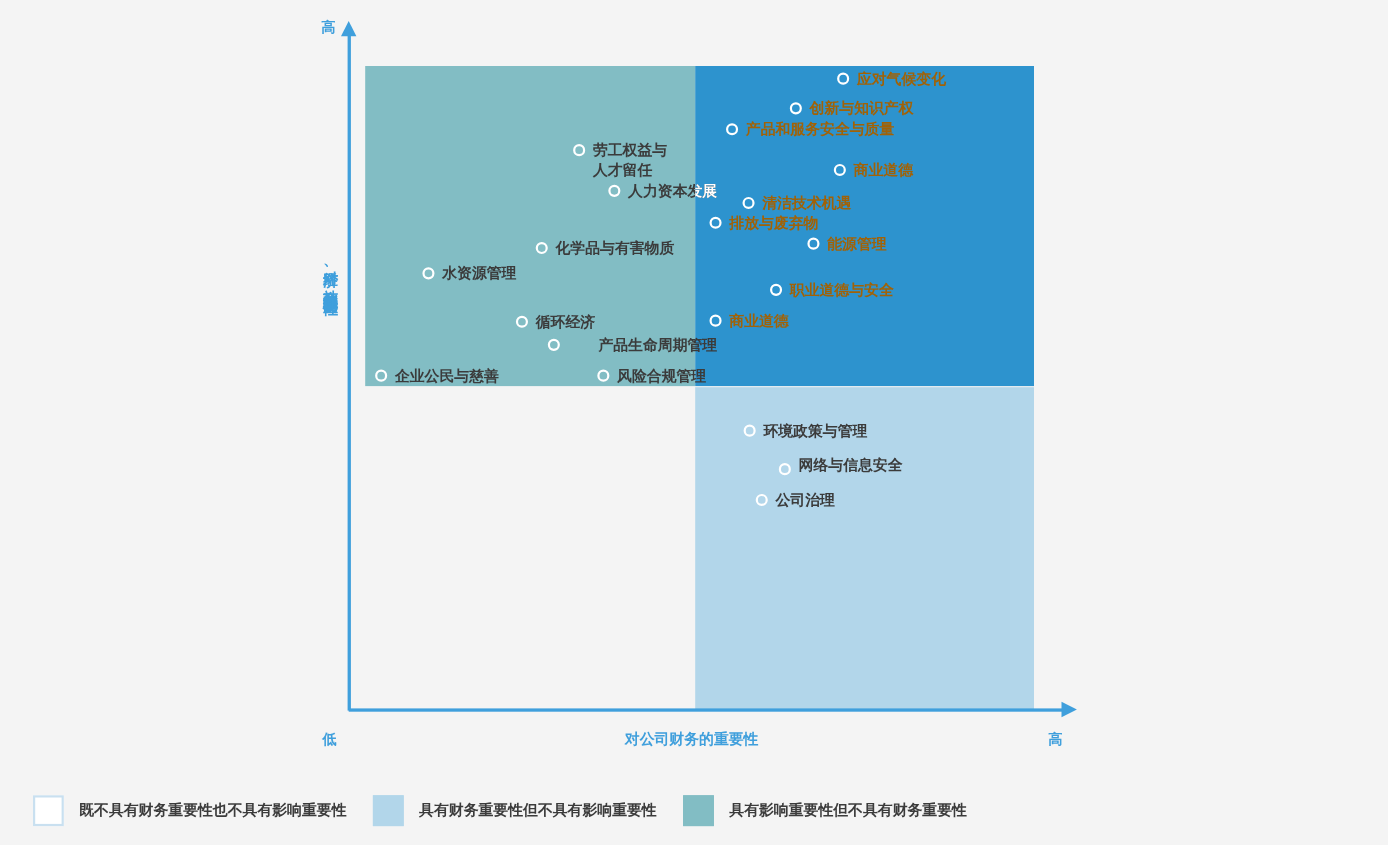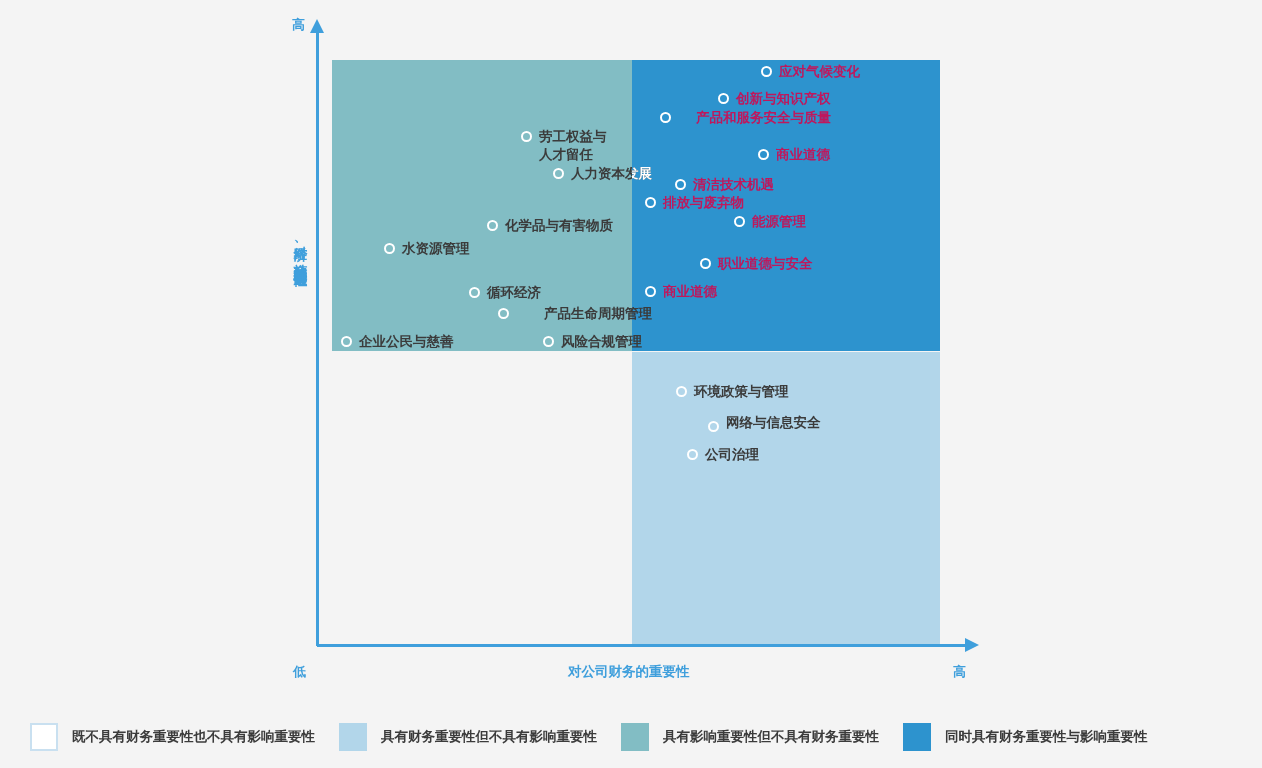--- a/index.html
+++ b/index.html
@@ -128,21 +128,21 @@
     box-sizing: border-box;
     margin-top: 3px;
   }
   .point-label {
     margin-left: 7px;
     font-size: 13.5px;
     font-weight: bold;
     line-height: 18px;
   }
   .label-dark  { color: #3b3b3b; }
-  .label-light { color: #be185d; }
+  .label-light { color: #a16207; }
 
   
   .split-label {
     position: relative;
   }
   .split-label .base { color: #3b3b3b; }
   .split-label .overlay {
     position: absolute;
     left: 0; top: 0;
     color: #ffffff;
@@ -202,21 +202,21 @@
   <div class="point" style="left:761px; top:63px;">
     <span class="marker"></span>
     <span class="point-label label-light">应对气候变化</span>
   </div>
 
   <div class="point" style="left:718px; top:90px;">
     <span class="marker"></span>
     <span class="point-label label-light">创新与知识产权</span>
   </div>
 
-  <div class="point" style="left:660px; top:109px;gap:18px;">
+  <div class="point" style="left:660px; top:109px;">
     <span class="marker"></span>
     <span class="point-label label-light">产品和服务安全与质量</span>
   </div>
 
   <div class="point" style="left:758px; top:146px;">
     <span class="marker"></span>
     <span class="point-label label-light">商业道德</span>
   </div>
 
   <div class="point" style="left:675px; top:176px;">
@@ -313,17 +313,13 @@
     <span class="legend-label">既不具有财务重要性也不具有影响重要性</span>
   </div>
   <div class="legend-item" style="margin-left:24px;">
     <span class="legend-swatch" style="background: rgb(178, 214, 234); border: 2px solid rgb(178, 214, 234);"></span>
     <span class="legend-label">具有财务重要性但不具有影响重要性</span>
   </div>
   <div class="legend-item" style="margin-left:24px;">
     <span class="legend-swatch" style="background: rgb(130, 189, 196); border: 2px solid rgb(130, 189, 196);"></span>
     <span class="legend-label">具有影响重要性但不具有财务重要性</span>
   </div>
-  <div class="legend-item" style="margin-left:24px;">
-    <span class="legend-swatch" style="background: rgb(45, 147, 206); border: 2px solid rgb(45, 147, 206);"></span>
-    <span class="legend-label">同时具有财务重要性与影响重要性</span>
-  </div>
 </div>
 
 </body></html>

